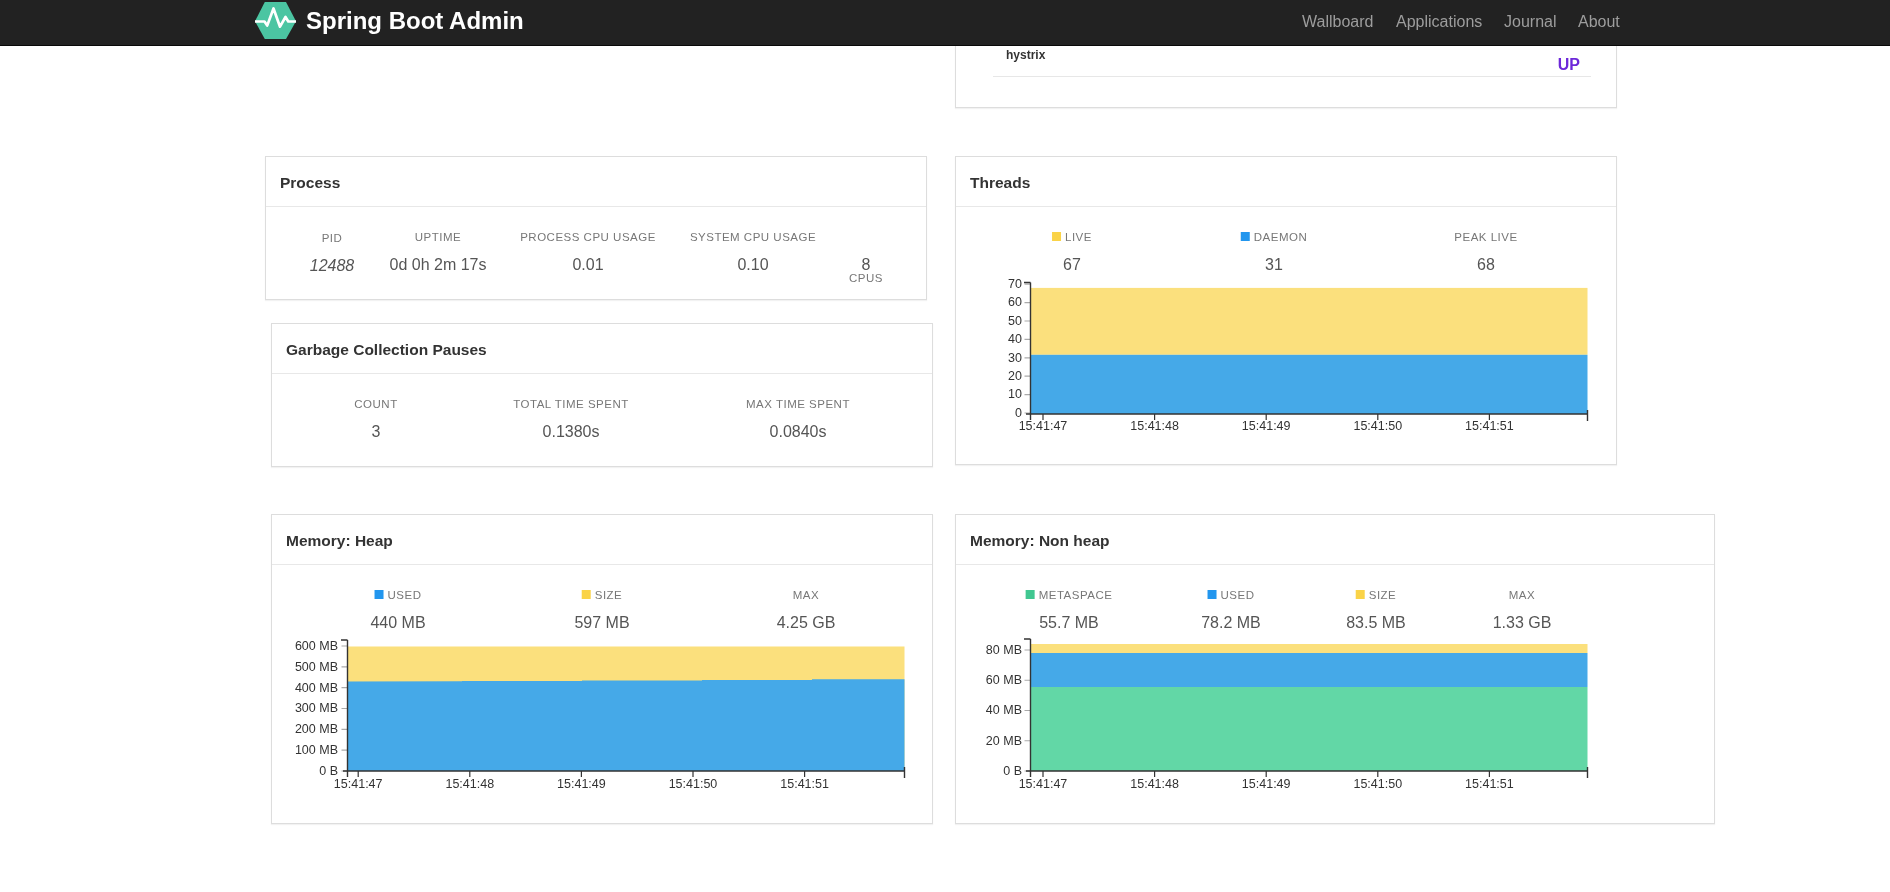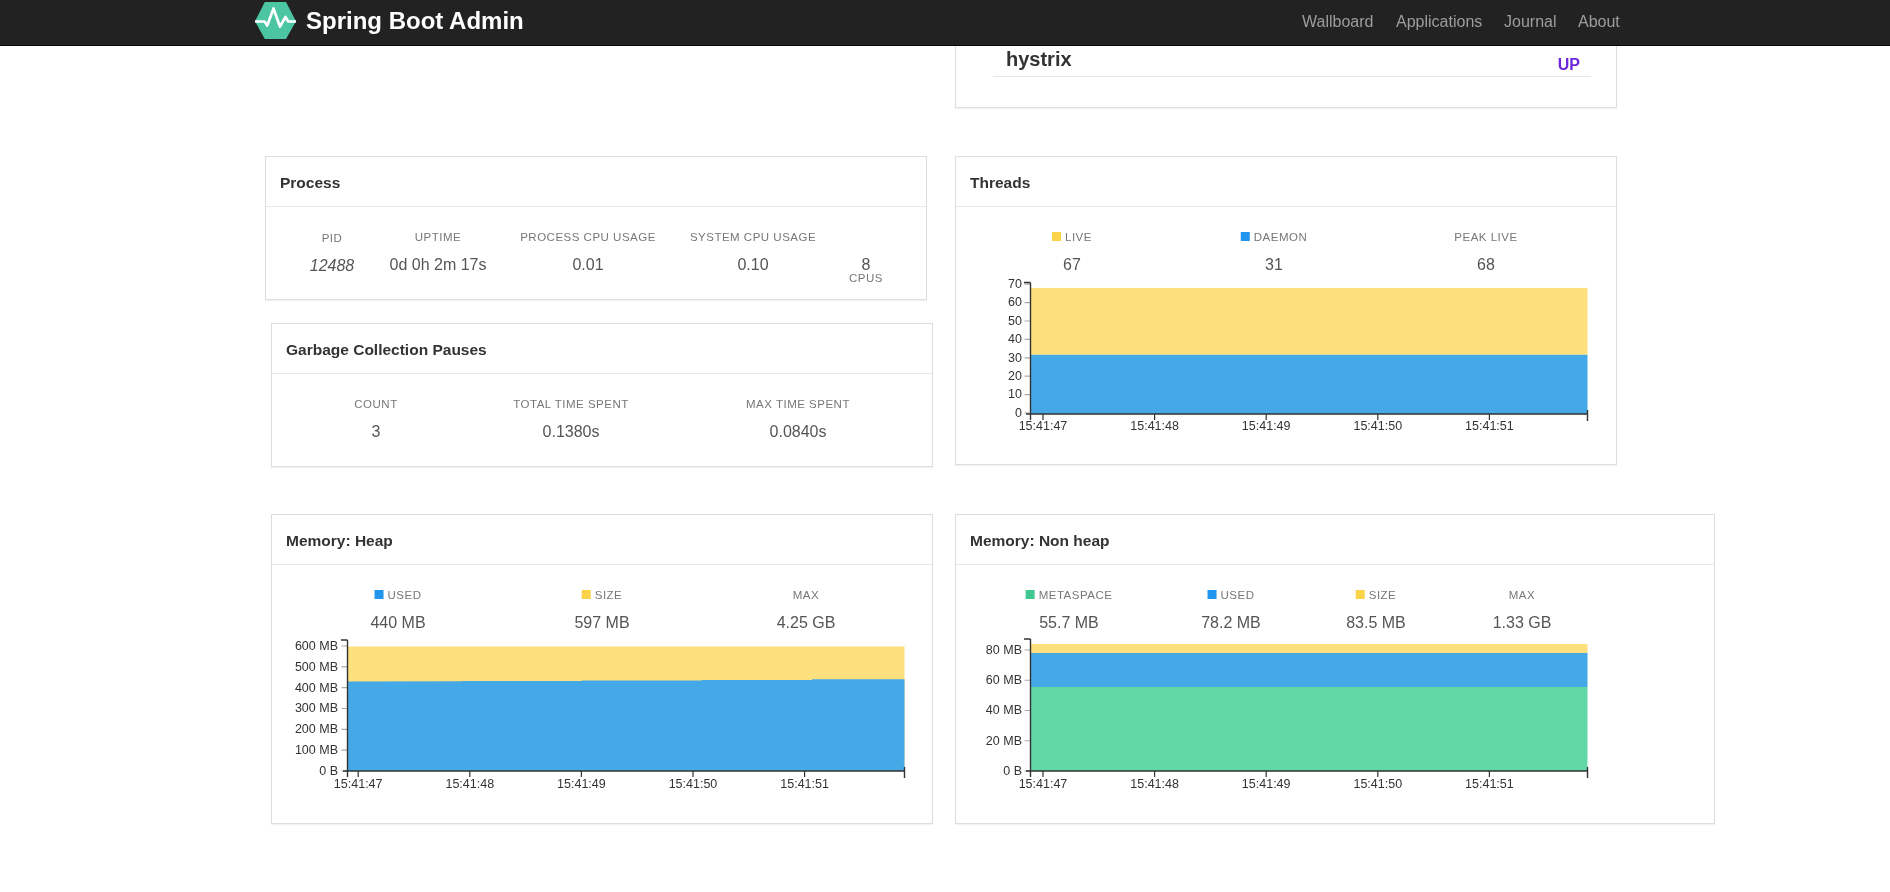--- a/index.html
+++ b/index.html
@@ -28,21 +28,21 @@
     <polyline points="0.8,19.5 9.5,19.5 12.2,23.6 18.5,6.5 25,24.7 30.5,15 33.3,19.5 40.2,19.5" fill="none" stroke="#fff" stroke-width="2.7" stroke-linecap="round" stroke-linejoin="round"></polyline>
   </svg>
   <span id="brand">Spring Boot Admin</span>
   <span class="nlink" style="left:1302px;">Wallboard</span>
   <span class="nlink" style="left:1396px;">Applications</span>
   <span class="nlink" style="left:1504px;">Journal</span>
   <span class="nlink" style="left:1578px;">About</span>
 </div>
 
 <div class="abs" style="left:955px; top:46px; width:662px; height:62px; border-left:1px solid #ddd; border-right:1px solid #ddd; border-bottom:1px solid #ddd; background:#fff; box-shadow:0 1px 1px rgba(0,0,0,0.05);">
-  <span class="abs" style="left:50px; top:2px; font-size:20px; font-weight:bold; color:#333;">hystrix</span>
+  <span class="abs" style="left:50px; top:2px; font-size:12px; font-weight:bold; color:#333;">hystrix</span>
   <span class="abs" style="right:36px; top:10px; font-size:16px; font-weight:bold; color:#6d28d9;">UP</span>
   <div class="abs" style="left:37px; right:25px; top:30px; height:1px; background:#e7e7e7;"></div>
 </div>
 
 <div class="panel" style="left:265px; top:156px; width:662px; height:144px;">
   <div class="ptitle" style="">Process</div>
   <div class="pdiv"></div>
   <div class="slabel" style="left:66px;  top:75px;">PID</div>
   <div class="slabel" style="left:172px;">UPTIME</div>
   <div class="slabel" style="left:322px;">PROCESS CPU USAGE</div>

